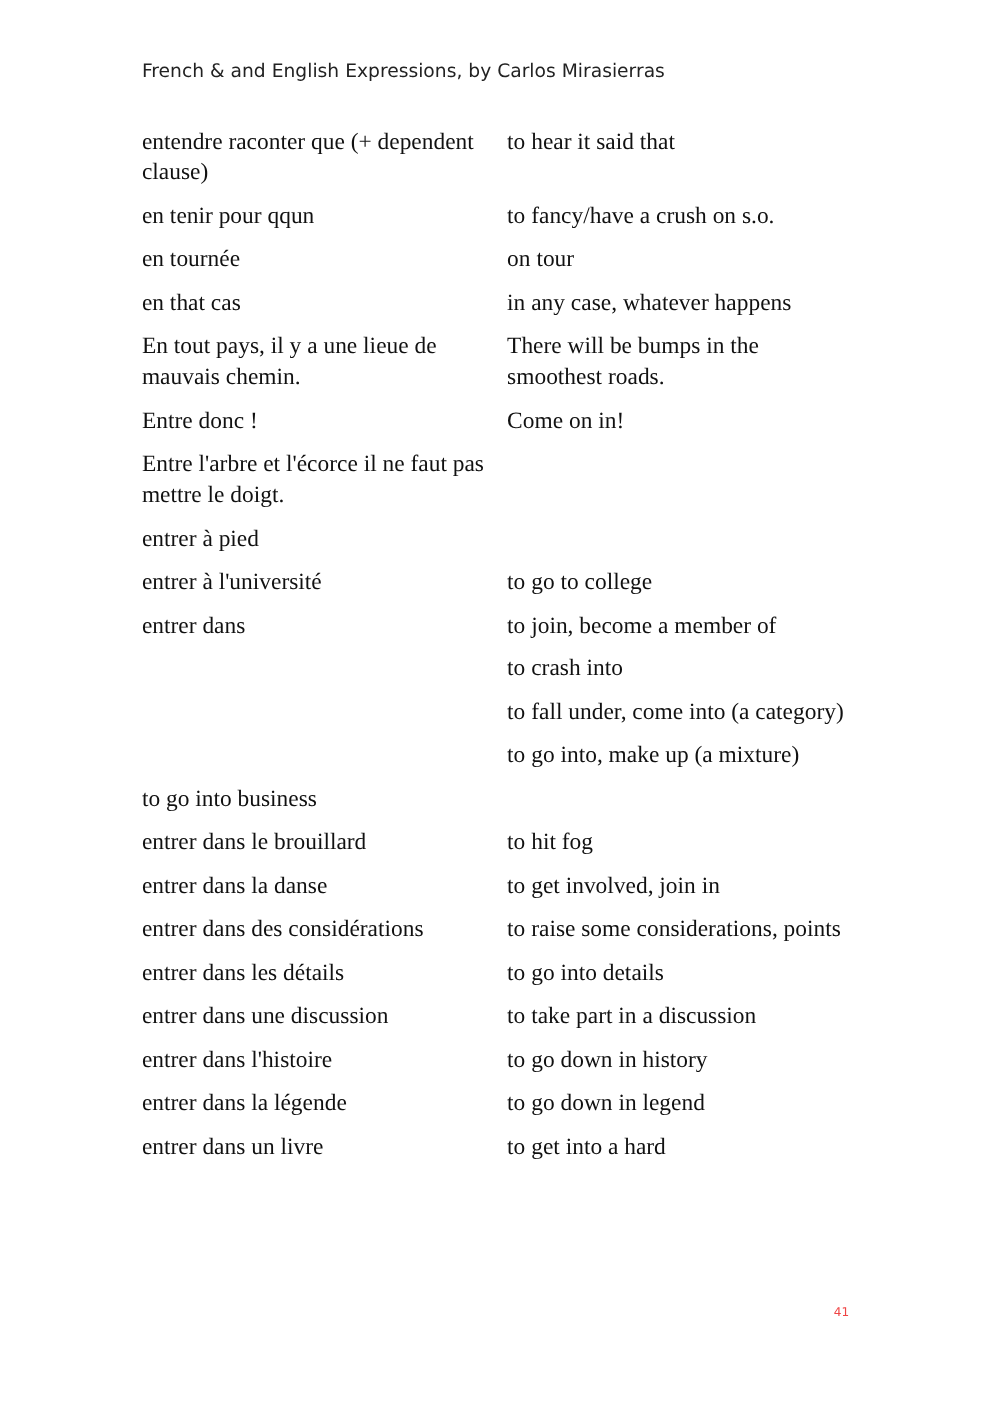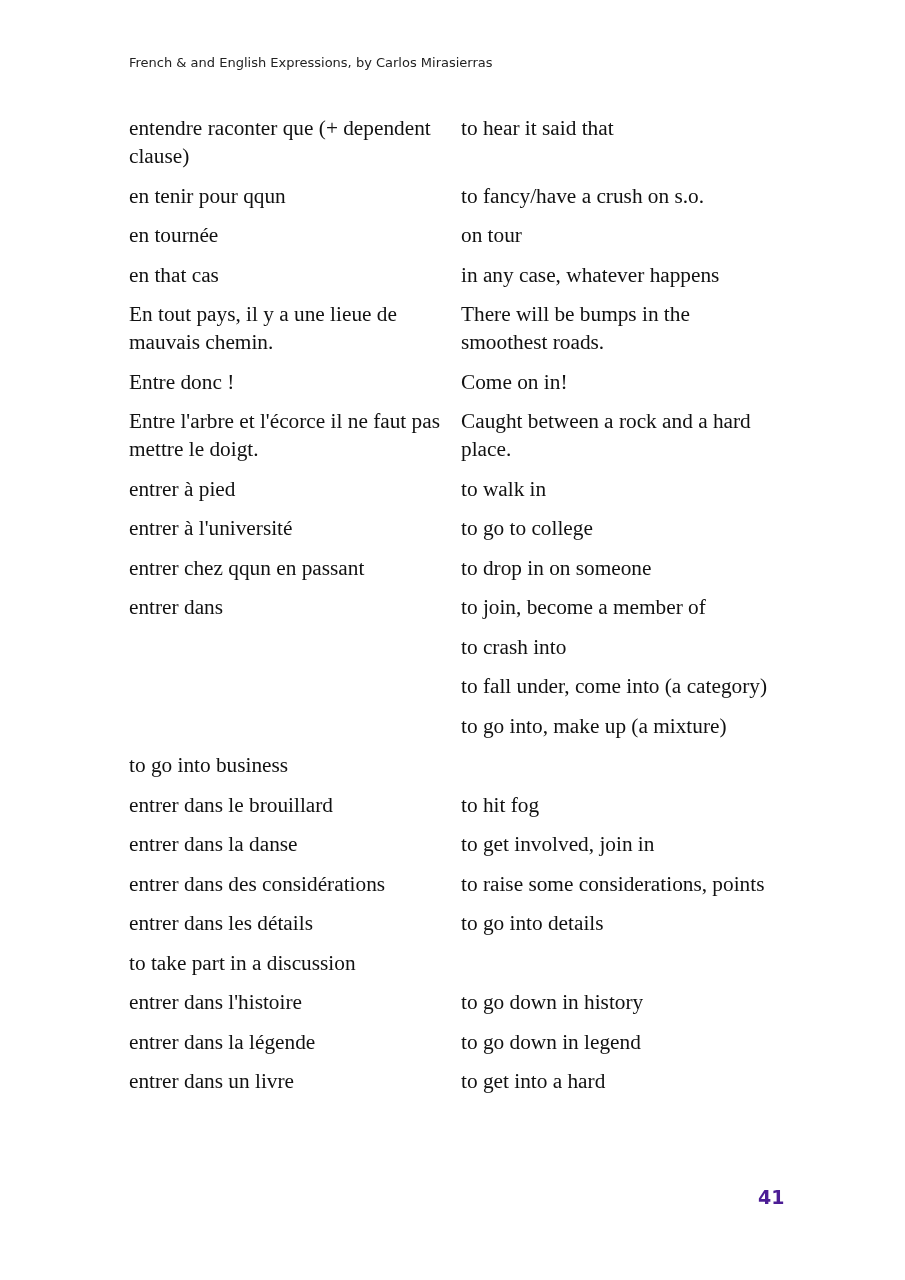--- a/index.html
+++ b/index.html
@@ -1,32 +1,32 @@
 <!DOCTYPE html>
 <html><head>
   <meta charset="utf-8">
   <style>
     html, body { margin: 0; padding: 0; background: #ffffff; }
     body { width: 905px; height: 1280px; position: relative; overflow: hidden; color: #111; }
     .header {
       position: absolute; left: 129px; top: 55px;
-      font-family: "DejaVu Sans", sans-serif; font-size: 13px; color: #222;
+      font-family: "DejaVu Sans", sans-serif; font-size: 17px; color: #222;
       letter-spacing: 0;
     }
     .table {
       position: absolute; left: 129px; top: 114px; width: 650px;
       font-family: "Liberation Serif", serif; font-size: 21.3px; line-height: 28px;
     }
     .row { display: flex; }
     .cell-fr { width: 332px; padding-right: 0; }
     .cell-en { width: 318px; }
     .row { padding-top: 0; padding-bottom: 11.5px; }
     .page-number {
       position: absolute; left: 758px; top: 1186px;
-      font-family: "DejaVu Sans", sans-serif; font-size: 19px; color: #4c1d95; font-weight: bold;
+      font-family: "DejaVu Sans", sans-serif; font-size: 11px; color: #ef4444;
     }
   </style>
 </head>
 <body>
 
 <div class="header">French &amp; and English Expressions, by Carlos Mirasierras</div>
 
 <div class="table">
   <div class="row">
       <div class="cell-fr">entendre raconter que (+ dependent clause)</div>
@@ -47,33 +47,27 @@
   <div class="row">
       <div class="cell-fr">En tout pays, il y a une lieue de mauvais chemin.</div>
       <div class="cell-en">There will be bumps in the smoothest roads.</div>
     </div>
   <div class="row">
       <div class="cell-fr">Entre donc !</div>
       <div class="cell-en">Come on in!</div>
     </div>
   <div class="row">
       <div class="cell-fr">Entre l'arbre et l'écorce il ne faut pas mettre le doigt.</div>
-      <div class="cell-en">Caught between a rock and a hard place.</div>
     </div>
   <div class="row">
       <div class="cell-fr">entrer à pied</div>
-      <div class="cell-en">to walk in</div>
     </div>
   <div class="row">
       <div class="cell-fr">entrer à l'université</div>
       <div class="cell-en">to go to college</div>
-    </div>
-  <div class="row">
-      <div class="cell-fr">entrer chez qqun en passant</div>
-      <div class="cell-en">to drop in on someone</div>
     </div>
   <div class="row">
       <div class="cell-fr">entrer dans</div>
       <div class="cell-en">to join, become a member of</div>
     </div>
   <div class="row">
       <div class="cell-fr"></div>
       <div class="cell-en">to crash into</div>
     </div>
   <div class="row">
@@ -97,20 +91,21 @@
     </div>
   <div class="row">
       <div class="cell-fr">entrer dans des considérations</div>
       <div class="cell-en">to raise some considerations, points</div>
     </div>
   <div class="row">
       <div class="cell-fr">entrer dans les détails</div>
       <div class="cell-en">to go into details</div>
     </div>
   <div class="row">
+      <div class="cell-fr">entrer dans une discussion</div>
       <div class="cell-en">to take part in a discussion</div>
     </div>
   <div class="row">
       <div class="cell-fr">entrer dans l'histoire</div>
       <div class="cell-en">to go down in history</div>
     </div>
   <div class="row">
       <div class="cell-fr">entrer dans la légende</div>
       <div class="cell-en">to go down in legend</div>
     </div>

